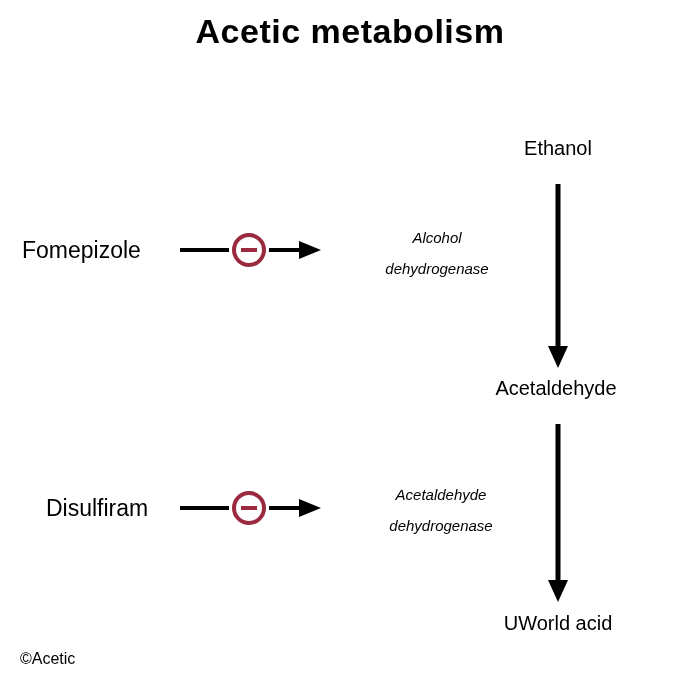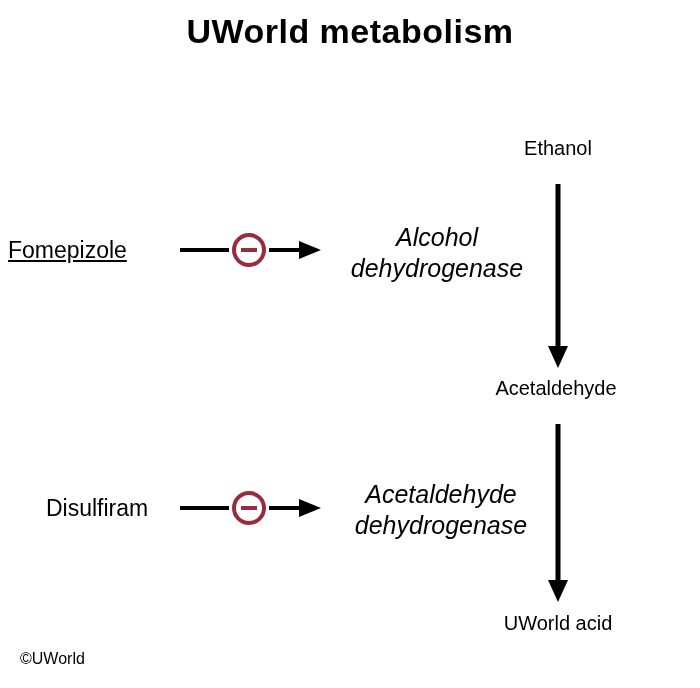--- a/index.html
+++ b/index.html
@@ -24,21 +24,21 @@
     text-align: center;
     font-size: 34px;
     font-weight: bold;
     letter-spacing: 0.5px;
   }
   .node {
     font-size: 20px;
     white-space: nowrap;
   }
   .enzyme {
-    font-size: 25px;
+    font-size: 15px;
     font-style: italic;
     line-height: 31px;
     white-space: nowrap;
   }
   .inhibitor {
     font-size: 23px;
     white-space: nowrap;
   }
   #watermark {
     left: 20px;
@@ -51,43 +51,43 @@
     width: 700px;
     height: 688px;
     pointer-events: none;
   }
 </style>
 </head>
 <body>
 
 <div id="canvas">
 
-  <div id="title" class="abs">UWorld metabolism</div>
+  <div id="title" class="abs">Acetic metabolism</div>
 
   <div class="abs node centered" style="left:558px; top:137px;">Ethanol</div>
 
   <div class="abs node centered" style="left:556px; top:377px;">Acetaldehyde</div>
 
   <div class="abs node centered" style="left:558px; top:612px;">UWorld acid</div>
 
   <div class="abs enzyme centered" style="left:437px; top:222px;">
     <div>Alcohol</div>
     <div>dehydrogenase</div>
   </div>
 
   <div class="abs enzyme centered" style="left:441px; top:479px;">
     <div>Acetaldehyde</div>
     <div>dehydrogenase</div>
   </div>
 
-  <div class="abs inhibitor" style="left:8px; top:237px;text-decoration:underline;">Fomepizole</div>
+  <div class="abs inhibitor" style="left:22px; top:237px;">Fomepizole</div>
 
   <div class="abs inhibitor" style="left:46px; top:495px;">Disulfiram</div>
 
-  <div id="watermark" class="abs">©UWorld</div>
+  <div id="watermark" class="abs">©Acetic</div>
 
   <svg id="diagram-lines" viewBox="0 0 700 688" xmlns="http://www.w3.org/2000/svg">
 
     <g>
       <line x1="558" y1="184" x2="558" y2="350" stroke-width="5" stroke="#000000"></line>
       <polygon points="558,368 548,346 568,346" fill="#000000"></polygon>
     </g>
 
     <g>
       <line x1="558" y1="424" x2="558" y2="584" stroke-width="5" stroke="#000000"></line>

